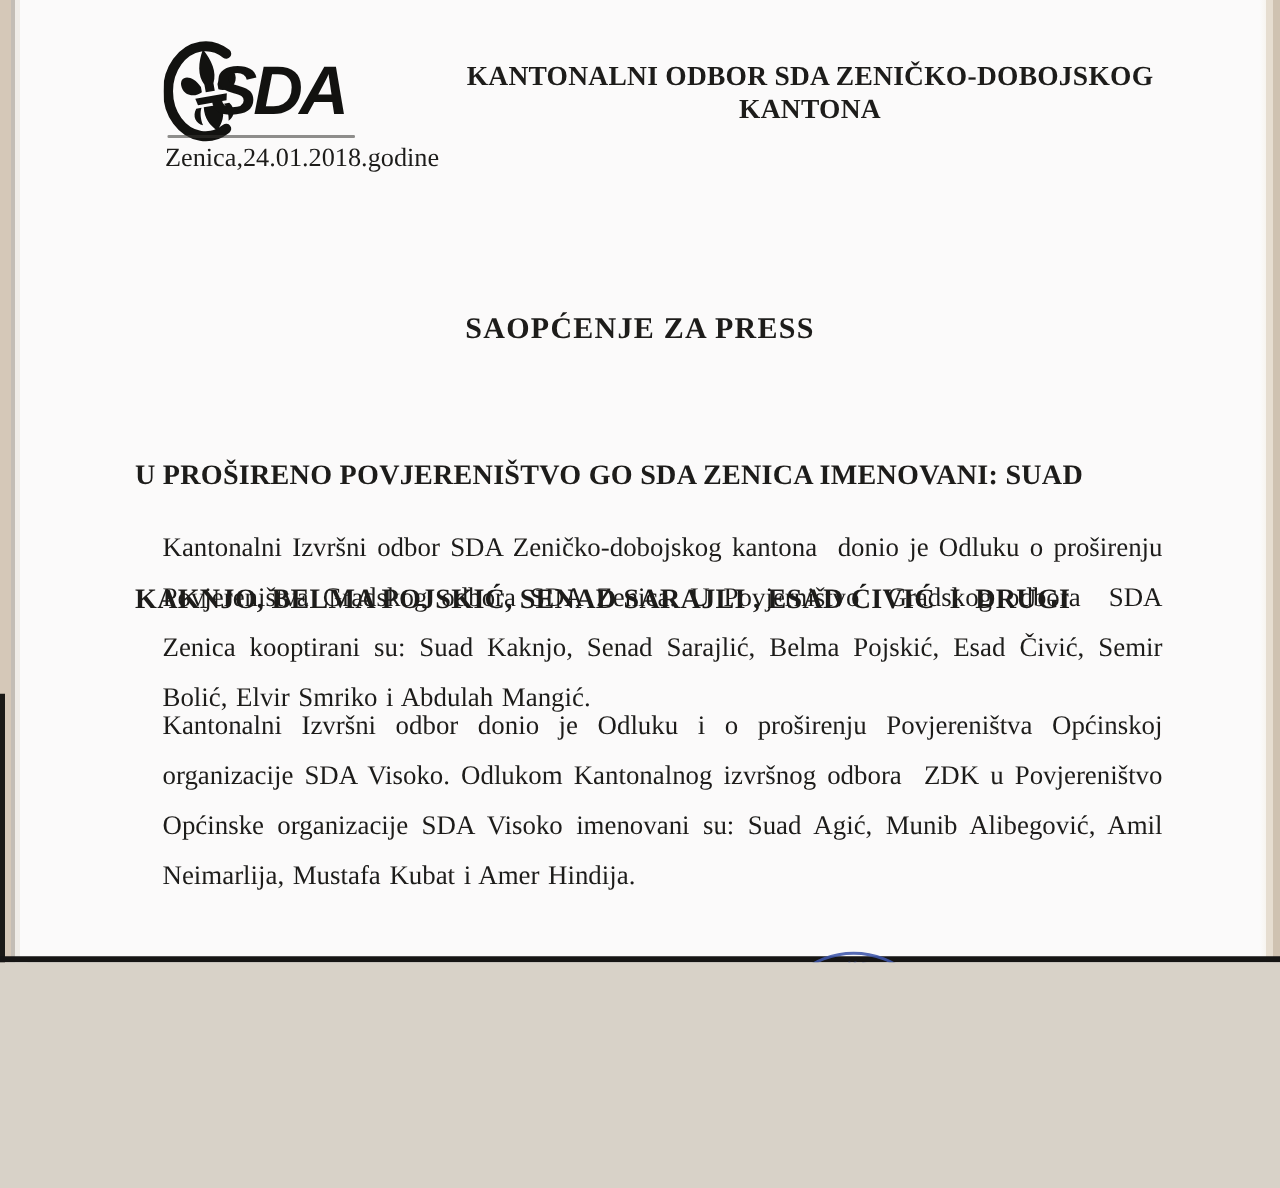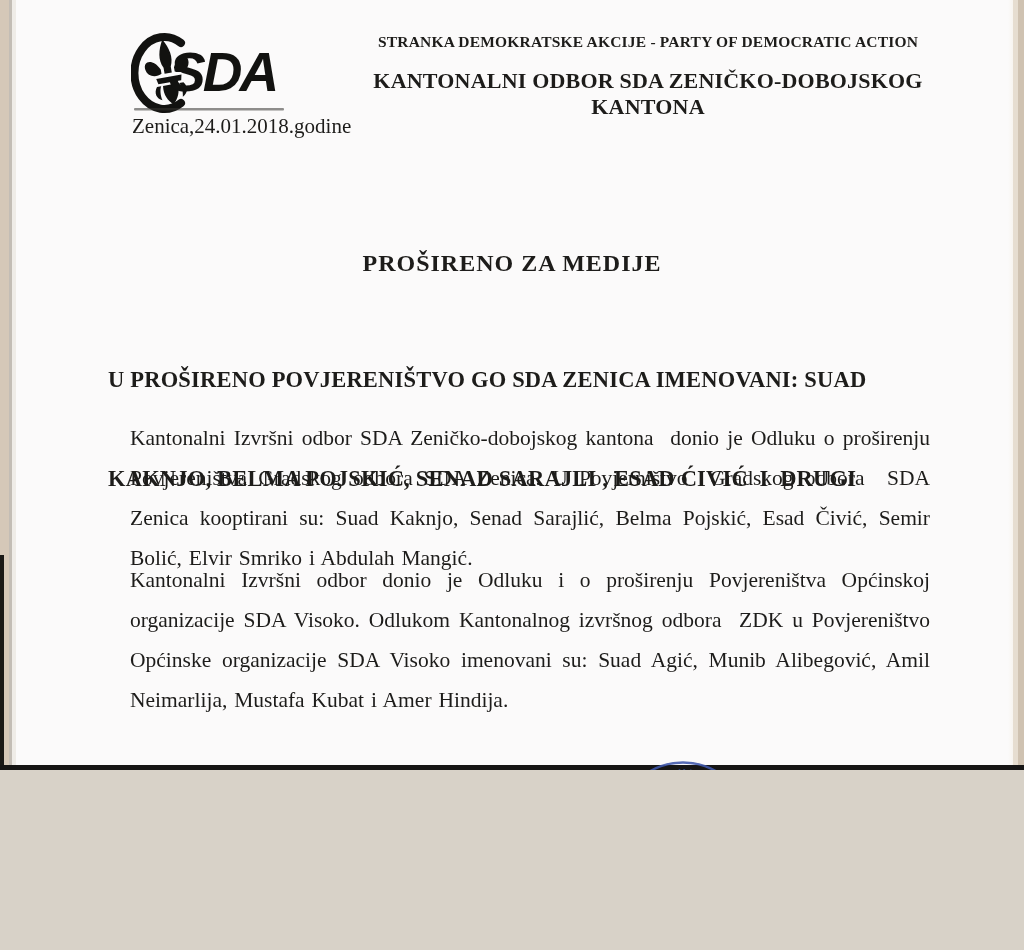--- a/index.html
+++ b/index.html
@@ -59,27 +59,26 @@
       <g>
         <path d="M 50,12 A 30,36 0 1 0 50,72" fill="none" stroke="#121210" stroke-width="8" stroke-linecap="round"></path>
         <use href="#fleur" fill="#121210" transform="translate(37,41) rotate(-10) scale(1.22)"></use>
       </g>
       <text x="38" y="60" font-family="Liberation Sans, DejaVu Sans, sans-serif" font-weight="bold" font-style="italic" font-size="55" letter-spacing="-3" fill="#121210">SDA</text>
       <rect x="3" y="77" width="150" height="2.4" rx="1" fill="#35332f" opacity="0.55"></rect>
     </svg>
   </div>
 
   <div class="abs letterhead">
-    <div class="lh1">STRANKA DEMOKRATSKE AKCIJE - PARTY OF DEMOCRATIC ACTION</div>
     <div class="lh2">KANTONALNI ODBOR SDA ZENIČKO-DOBOJSKOG KANTONA</div>
   </div>
 
   <div class="abs dateline">Zenica,24.01.2018.godine</div>
 
-  <div class="abs title">PROŠIRENO ZA MEDIJE</div>
+  <div class="abs title">SAOPĆENJE ZA PRESS</div>
 
   <div class="abs headline">
     <div>U PROŠIRENO POVJERENIŠTVO GO SDA ZENICA IMENOVANI: SUAD</div>
     <div>KAKNJO, BELMA POJSKIĆ, SENAD SARAJLI , ESAD ĆIVIĆ  I  DRUGI</div>
   </div>
 
   <div class="abs para para1">Kantonalni Izvršni odbor SDA Zeničko-dobojskog kantona  donio je Odluku o proširenju Povjereništva Gradskog odbora SDA Zenica. U Povjerništvo  Gradskog odbora  SDA Zenica kooptirani su: Suad Kaknjo, Senad Sarajlić, Belma Pojskić, Esad Čivić, Semir Bolić, Elvir Smriko i Abdulah Mangić.</div>
   <div class="abs para para2">Kantonalni Izvršni odbor donio je Odluku i o proširenju Povjereništva Općinskoj organizacije SDA Visoko. Odlukom Kantonalnog izvršnog odbora  ZDK u Povjereništvo Općinske organizacije SDA Visoko imenovani su: Suad Agić, Munib Alibegović, Amil Neimarlija, Mustafa Kubat i Amer Hindija.</div>
 
   <div class="abs stamp">

